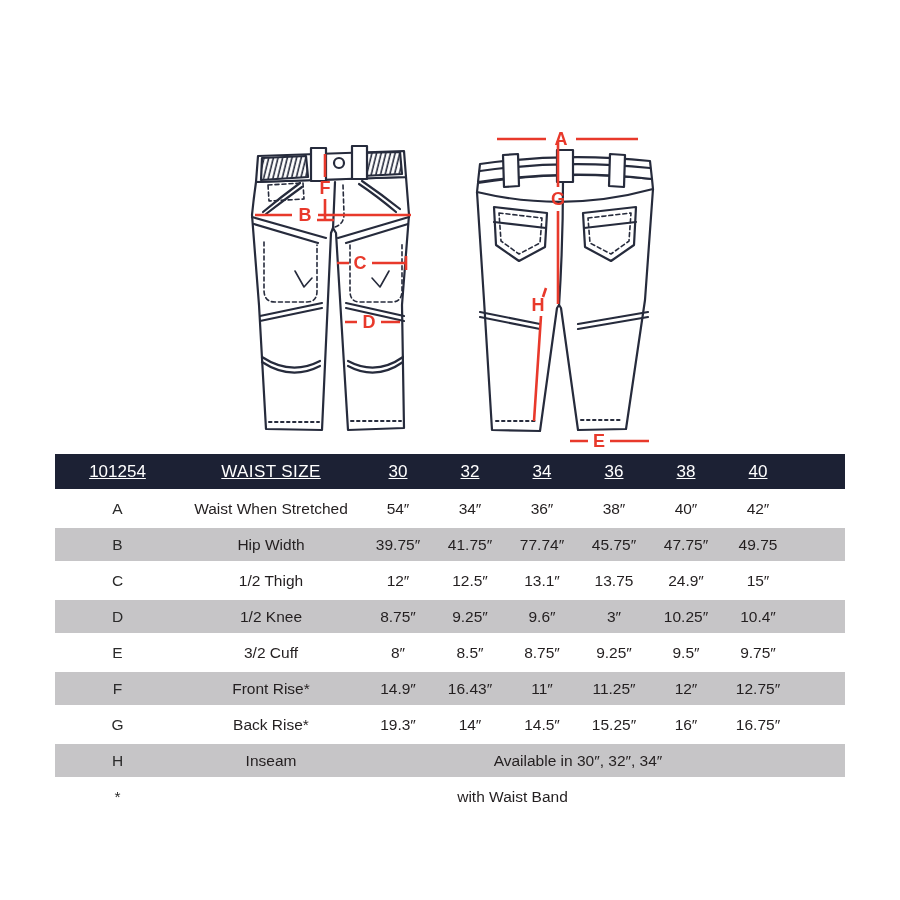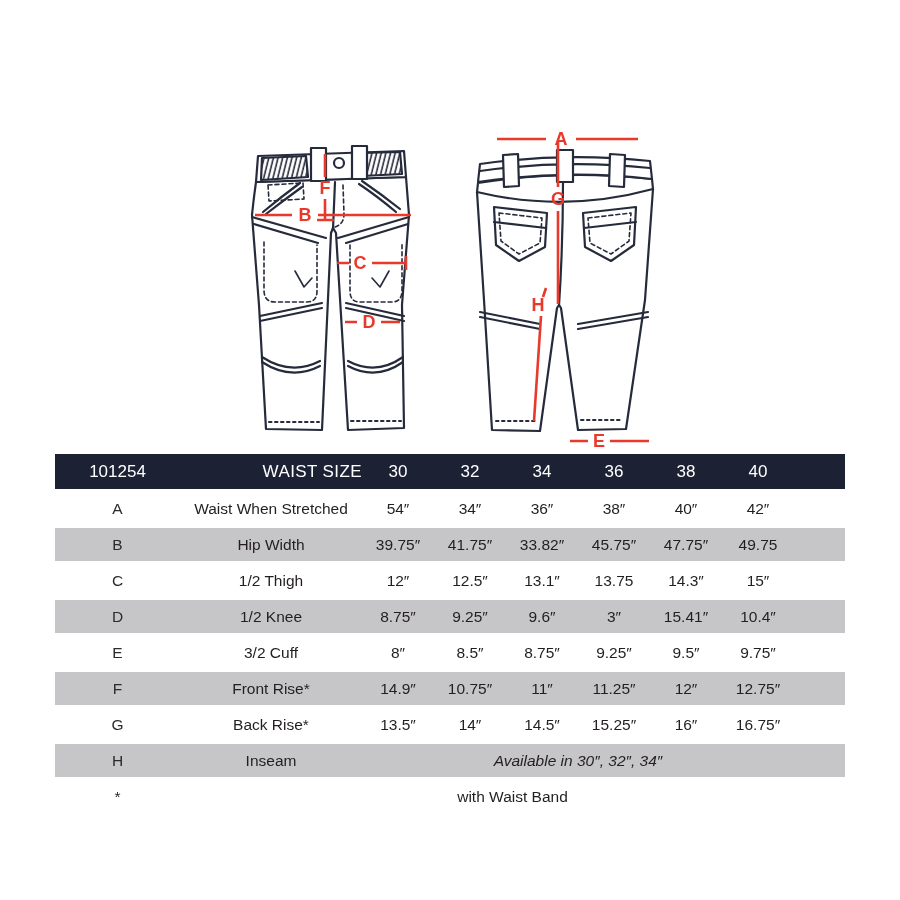--- a/index.html
+++ b/index.html
@@ -12,27 +12,27 @@
 
   table.size-table{
     position:absolute;left:55px;top:454px;width:790px;
     border-collapse:separate;border-spacing:0;table-layout:fixed;
   }
   table.size-table td{
     height:33px;border-bottom:3px solid #fff;vertical-align:middle;
     text-align:center;font-size:15.5px;padding:0;overflow:hidden;white-space:nowrap;
   }
   tr.header-row td{
-    background:#1c2134;color:#ffffff;font-size:17px;height:35px;
-  }
-  tr.header-row td.name{letter-spacing:.4px;text-align:right;}
+    background:#1c2134;color:#ffffff;font-size:17px;height:35px;text-decoration:underline;
+  }
+  tr.header-row td.name{letter-spacing:.4px;}
   tr.gray td{background:#c6c5c7;}
   td.key{font-size:20px;color:#2b2b2b;}
   td.name{text-align:left;padding-left:17px;}
-  td.note{text-align:center;font-style:italic;}
+  td.note{text-align:center;}
 </style>
 </head>
 <body>
 
 <div class="page">
 
   <svg class="diagram" width="900" height="452" viewBox="0 0 900 452">
     <defs>
       <pattern id="hatch" width="4.5" height="10" patternUnits="userSpaceOnUse" patternTransform="rotate(14)">
         <line x1="2" y1="0" x2="2" y2="10" stroke="#262b3c" stroke-width="1.6"></line>
@@ -134,74 +134,74 @@
       <td>38″</td>
       <td>40″</td>
       <td>42″</td>
       <td></td>
     </tr>
     <tr class="gray">
       <td class="key">B</td>
       <td class="name">Hip Width</td>
       <td>39.75″</td>
       <td>41.75″</td>
-      <td>33.82″</td>
+      <td>77.74″</td>
       <td>45.75″</td>
       <td>47.75″</td>
       <td>49.75</td>
       <td></td>
     </tr>
     <tr>
       <td class="key">C</td>
       <td class="name">1/2 Thigh</td>
       <td>12″</td>
       <td>12.5″</td>
       <td>13.1″</td>
       <td>13.75</td>
-      <td>14.3″</td>
+      <td>24.9″</td>
       <td>15″</td>
       <td></td>
     </tr>
     <tr class="gray">
       <td class="key">D</td>
       <td class="name">1/2 Knee</td>
       <td>8.75″</td>
       <td>9.25″</td>
       <td>9.6″</td>
       <td>3″</td>
-      <td>15.41″</td>
+      <td>10.25″</td>
       <td>10.4″</td>
       <td></td>
     </tr>
     <tr>
       <td class="key">E</td>
       <td class="name">3/2 Cuff</td>
       <td>8″</td>
       <td>8.5″</td>
       <td>8.75″</td>
       <td>9.25″</td>
       <td>9.5″</td>
       <td>9.75″</td>
       <td></td>
     </tr>
     <tr class="gray">
       <td class="key">F</td>
       <td class="name">Front Rise*</td>
       <td>14.9″</td>
-      <td>10.75″</td>
+      <td>16.43″</td>
       <td>11″</td>
       <td>11.25″</td>
       <td>12″</td>
       <td>12.75″</td>
       <td></td>
     </tr>
     <tr>
       <td class="key">G</td>
       <td class="name">Back Rise*</td>
-      <td>13.5″</td>
+      <td>19.3″</td>
       <td>14″</td>
       <td>14.5″</td>
       <td>15.25″</td>
       <td>16″</td>
       <td>16.75″</td>
       <td></td>
     </tr>
     <tr class="gray">
       <td class="key">H</td>
       <td class="name">Inseam</td>

